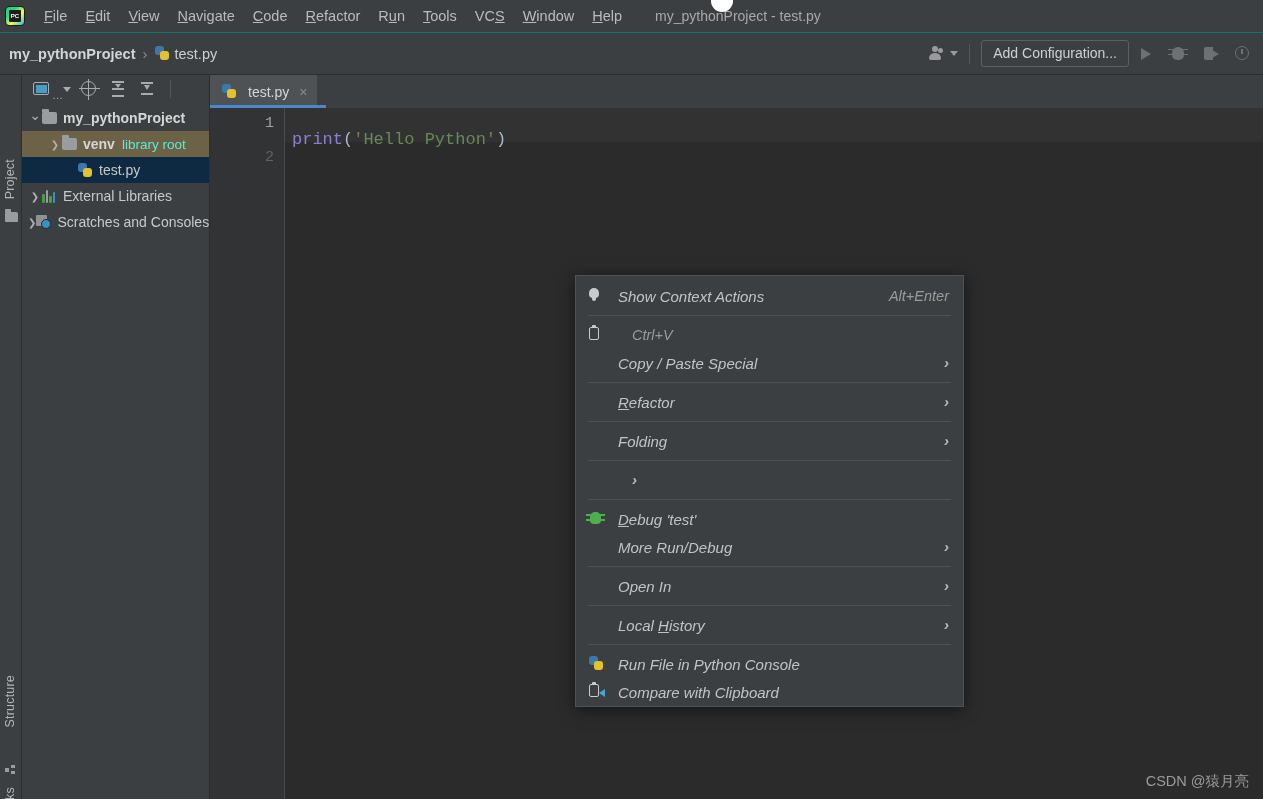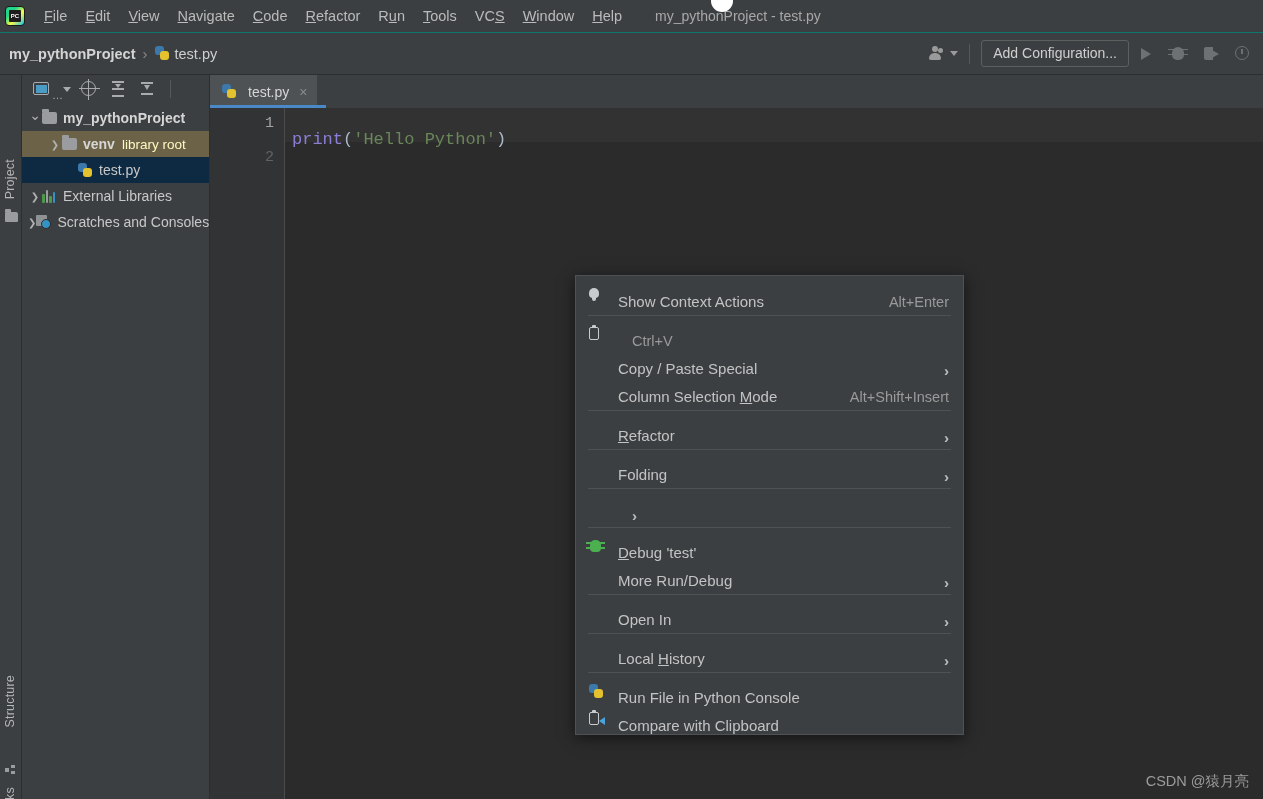--- a/index.html
+++ b/index.html
@@ -134,21 +134,21 @@
   .trow { position:relative; height:26px; display:flex; align-items:center; white-space:nowrap; overflow:hidden; }
   .trow.sel-brown { background:#6b6248; }
   .trow.sel-navy  { background:#0d2a42; }
   .arrow { width:14px; display:inline-block; text-align:center; color:#b0b0b0; font-size:11px; }
   .arrow.open::before { content:"⌄"; position:relative; top:-3px; font-size:14px; }
   .arrow.closed::before { content:"❯"; font-size:10px; }
   .folder-ico { width:15px; height:12px; background:#9a9ca0; border-radius:1px 2px 2px 2px; margin-right:6px; position:relative; flex:0 0 auto;}
   .folder-ico::before { content:""; position:absolute; left:0; top:-3px; width:7px; height:3px; background:#9a9ca0; border-radius:1px 1px 0 0; }
   .tlabel { font-size:14px; color:#c8c8c8; }
   .tlabel.bold { font-weight:bold; color:#d6d6d6; }
-  .thint { font-size:13.5px; color:#fef9c3; margin-left:7px; }
+  .thint { font-size:13.5px; color:#5eead4; margin-left:7px; }
   .lib-ico { width:15px;height:13px;margin-right:6px;position:relative;flex:0 0 auto;}
   .lib-ico span { position:absolute; bottom:0; width:2.6px; border-radius:1px; }
   .scratch-ico { width:15px;height:14px;margin-right:6px;position:relative;flex:0 0 auto;}
   .scratch-pad { position:absolute;left:0;top:0;width:11px;height:11px;background:#8f9295;border-radius:1px;}
   .scratch-clock{ position:absolute;left:5px;top:4px;width:10px;height:10px;border-radius:50%;background:#3592c4;border:1.5px solid #2b2b2b;}
   .pyfile-ico { width:15px;height:15px;position:relative;margin-right:6px;flex:0 0 auto;}
   .pyfile-ico b,.pyfile-ico i{position:absolute;width:9px;height:9px;border-radius:3px;display:block;}
   .pyfile-ico b{background:#3c78aa;left:0;top:0;}
   .pyfile-ico i{background:#e3c22e;left:5px;top:5px;}
 
@@ -176,22 +176,22 @@
   .str { color:#6a8759; }
 
   
   .ctxmenu {
     position:absolute; left:575px; top:275px; width:389px;
     background:#3c3f41; border:1px solid #4f5254;
     box-shadow:0 3px 14px rgba(0,0,0,.55);
     padding:6px 0 0 0;
   }
   .mrow {
-    position:relative; height:28px; display:flex; align-items:flex-end;
-    padding:0 14px 0 0; font-size:15px; color:#c3c3c3; white-space:nowrap;
+    position:relative; height:28px; display:flex; align-items:center;
+    padding:0 14px 0 0; font-size:15px; color:#c3c3c3; white-space:nowrap;font-style:italic;
   }
   .mrow.hl { background:#4f6aa8; color:#ffffff; }
   .micon { width:42px; flex:0 0 42px; position:relative; height:28px; }
   .mlabel { flex:1 1 auto; }
   .mlabel u { text-decoration:underline; }
   .mkey { color:#9a9a9a; font-size:14.5px; margin-left:14px; }
   .mrow.hl .mkey { color:#e3e6f0; }
   .msub { color:#bdbdbd; font-size:15px; font-weight:bold; margin-left:14px; line-height:12px; }
   .mdiv { height:1px; background:#4f5254; margin:5px 12px 5px 12px; }
 
@@ -399,25 +399,20 @@
       <span class="micon">
           <span class="ic-clip"></span>
         </span>
       <span class="mkey">Ctrl+V</span>
     </div>
     <div class="mrow">
       <span class="micon"></span>
       <span class="mlabel">Copy / Paste Special</span>
       <span class="msub">›</span>
     </div>
-    <div class="mrow">
-      <span class="micon"></span>
-      <span class="mlabel">Column Selection <u>M</u>ode</span>
-      <span class="mkey">Alt+Shift+Insert</span>
-    </div>
 
     <div class="mdiv"></div>
 
     <div class="mrow">
       <span class="micon"></span>
       <span class="mlabel"><u>R</u>efactor</span>
       <span class="msub">›</span>
     </div>
 
     <div class="mdiv"></div>

